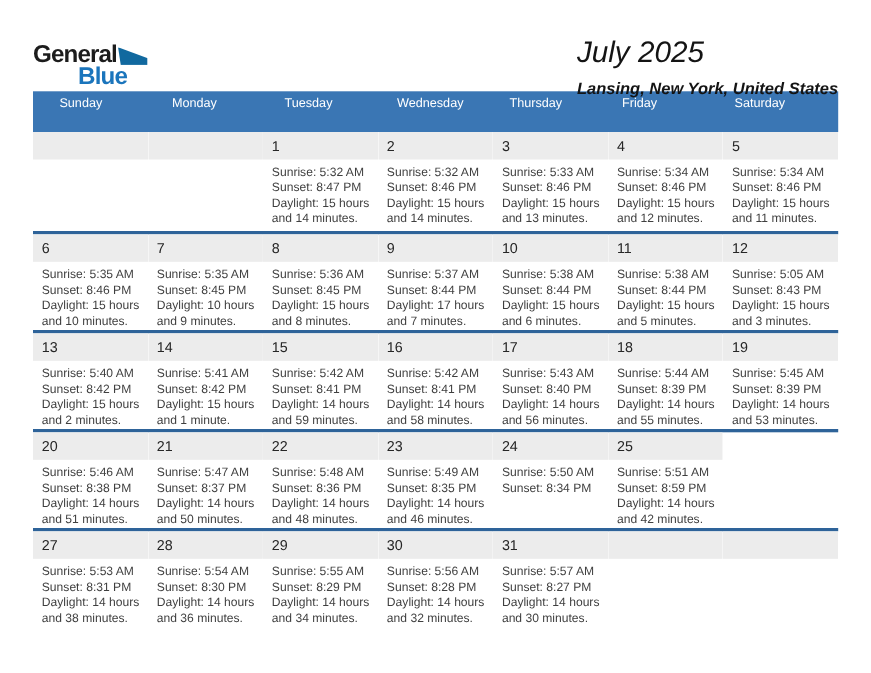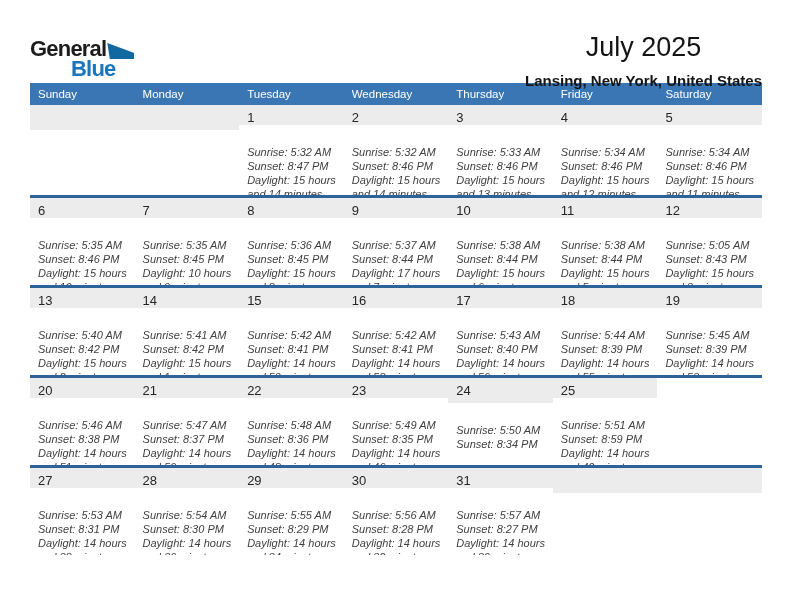--- a/index.html
+++ b/index.html
@@ -19,48 +19,48 @@
   .logo { line-height: 1; padding-top: 4px; }
   .logo-row1 { display: flex; align-items: flex-end; justify-content: flex-end; }
   .logo-general { font-size: 22px; font-weight: 700; letter-spacing: -0.8px; color: #1c1c1c; }
   .logo-triangle {
     width: 27px; height: 16px; margin-left: 1px; margin-bottom: 1px;
     background: var(--triangle-blue, #11699f);
     clip-path: polygon(0 0, 100% 62%, 100% 100%, 9% 100%);
   }
   .logo-blue { font-size: 22px; font-weight: 700; letter-spacing: -0.8px; color: var(--brand-blue, #1b75bc); margin-left: 41px; margin-top: -2px; }
 
-  .title-block { text-align: center; }
+  .title-block { text-align: left; font-style: italic; }
   .page-title { font-size: 27px; font-weight: 400; color: #141414; margin: 0 0 12px 0; line-height: 1; }
   .location-subtitle { font-size: 15px; font-weight: 700; color: #141414; margin: 0; line-height: 1; }
 
   
   .calendar { margin: 12px 30px 0 30px; width: 732px; }
   .weekday-row {
     display: grid; grid-template-columns: repeat(7, 1fr);
-    background: var(--header-blue, #3a76b4); height: 22px;
+    background: var(--header-blue, #3a76b4); height: 37px; padding-left: 16px;
   }
   .weekday-cell { color: #ffffff; font-size: 11.5px; line-height: 22px; padding-left: 8px; overflow: hidden; white-space: nowrap; }
 
   .week-row {
     display: grid; grid-template-columns: repeat(7, 1fr);
     height: 90px; box-sizing: border-box; background: #ffffff;
   }
   .week-row + .week-row { border-top: 3px solid var(--separator-blue, #2e6399); }
 
   .day-cell { display: flex; flex-direction: column; overflow: hidden; }
   .day-strip {
     height: 25px; box-sizing: border-box;
     background: var(--strip-gray, #ececec);
     font-size: 13px; color: #262626;
     padding: 5px 0 0 8px;
   }
   .day-body {
-    padding: 20px 3px 0 8px;
-    font-size: 11px; line-height: 14px; color: #3f3f3f; font-style: italic;
+    padding: 5px 3px 0 8px;
+    font-size: 11px; line-height: 14px; color: #3f3f3f;
   }
   .day-body div { margin: 0; }
 </style>
 </head>
 <body>
 
 <div class="page">
 
   <div class="top-bar">
     <div class="logo">

